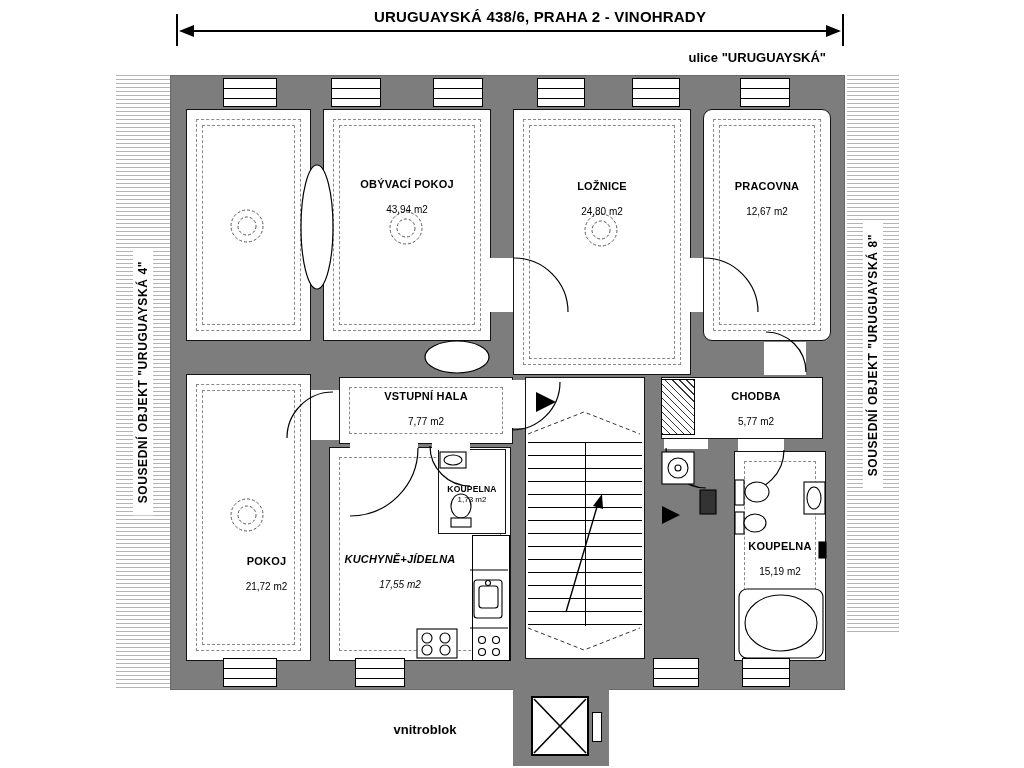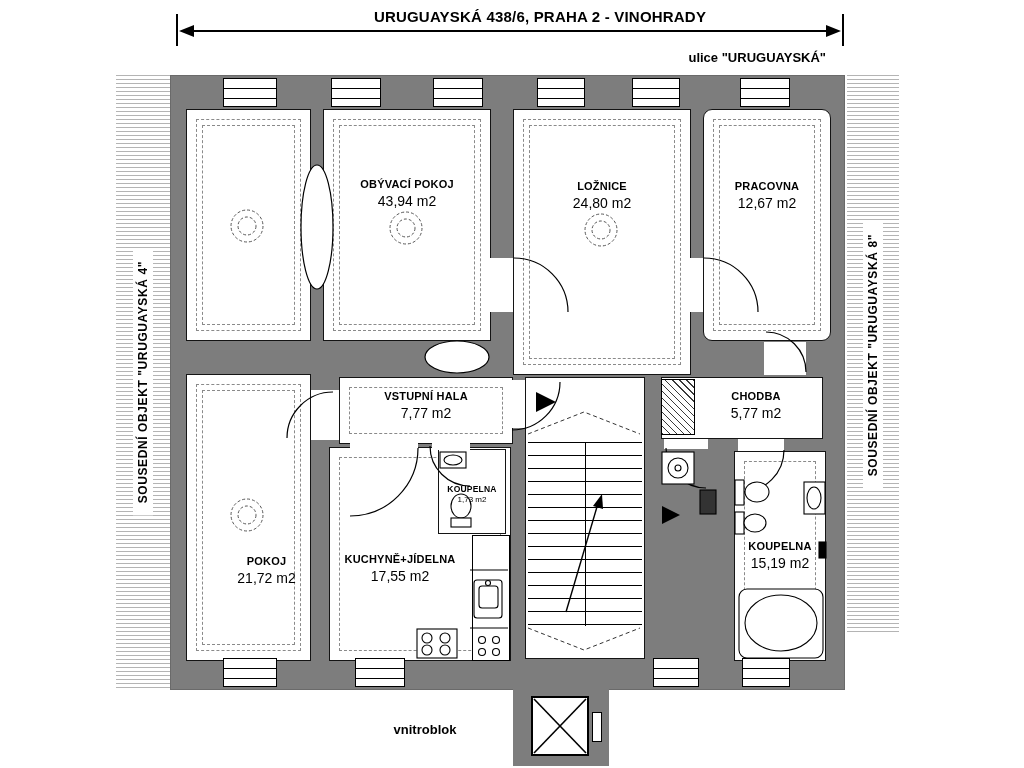--- a/index.html
+++ b/index.html
@@ -32,21 +32,21 @@
   }
 
   
   .plan { position:absolute; left:170px; top:75px; width:675px; height:615px;
           background:var(--wall,#7d7d7d); border:1px solid #6a6a6a; }
   .room { position:absolute; background:#fff; border:1px solid #141414; }
   .ceil { position:absolute; inset:9px; border:1px dashed #8a8a8a; pointer-events:none; }
   .ceil2 { inset:15px; }
   .lbl { position:absolute; left:0; right:0; text-align:center; z-index:60; }
   .rname { font-weight:bold; font-size:11px; letter-spacing:0.2px; }
-  .rarea { font-size:14px; margin-top:3px; }
+  .rarea { font-size:10px; margin-top:14px; }
   .sm .rname { font-size:8.5px; }
   .sm .rarea { font-size:8px; margin-top:1px; }
 
   .window { position:absolute; background:#fff; border:1px solid #000; z-index:20; }
   .window .pane { position:absolute; left:0; right:0; height:0; border-top:1px solid #000; }
 
   .steps { position:absolute;
     background-image:repeating-linear-gradient(to bottom,#000 0,#000 1px,transparent 1px,transparent 13px); }
   .rail { position:absolute; width:1px; background:#000; }
 
@@ -123,21 +123,21 @@
   </div>
 
   <div class="room" style="left:168px;top:301px;width:174px;height:67px;">
     <div class="ceil"></div>
     <div class="lbl" style="top:12px;">
       <div class="rname">VSTUPNÍ  HALA</div>
       <div class="rarea">7,77 m2</div>
     </div>
   </div>
 
-  <div class="room" style="left:158px;top:371px;width:182px;height:214px;">
+  <div class="room" style="left:158px;top:371px;width:182px;height:214px;font-style:italic;">
     <div class="ceil"></div>
     <div class="lbl" style="top:105px;padding-right:40px;">
       <div class="rname">KUCHYNĚ+JÍDELNA</div>
       <div class="rarea">17,55 m2</div>
     </div>
     <div class="counter" style="left:142px;top:87px;width:38px;height:126px;"></div>
   </div>
 
   <div class="room sm" style="left:267px;top:373px;width:68px;height:85px;">
     <div class="lbl" style="top:34px;">

